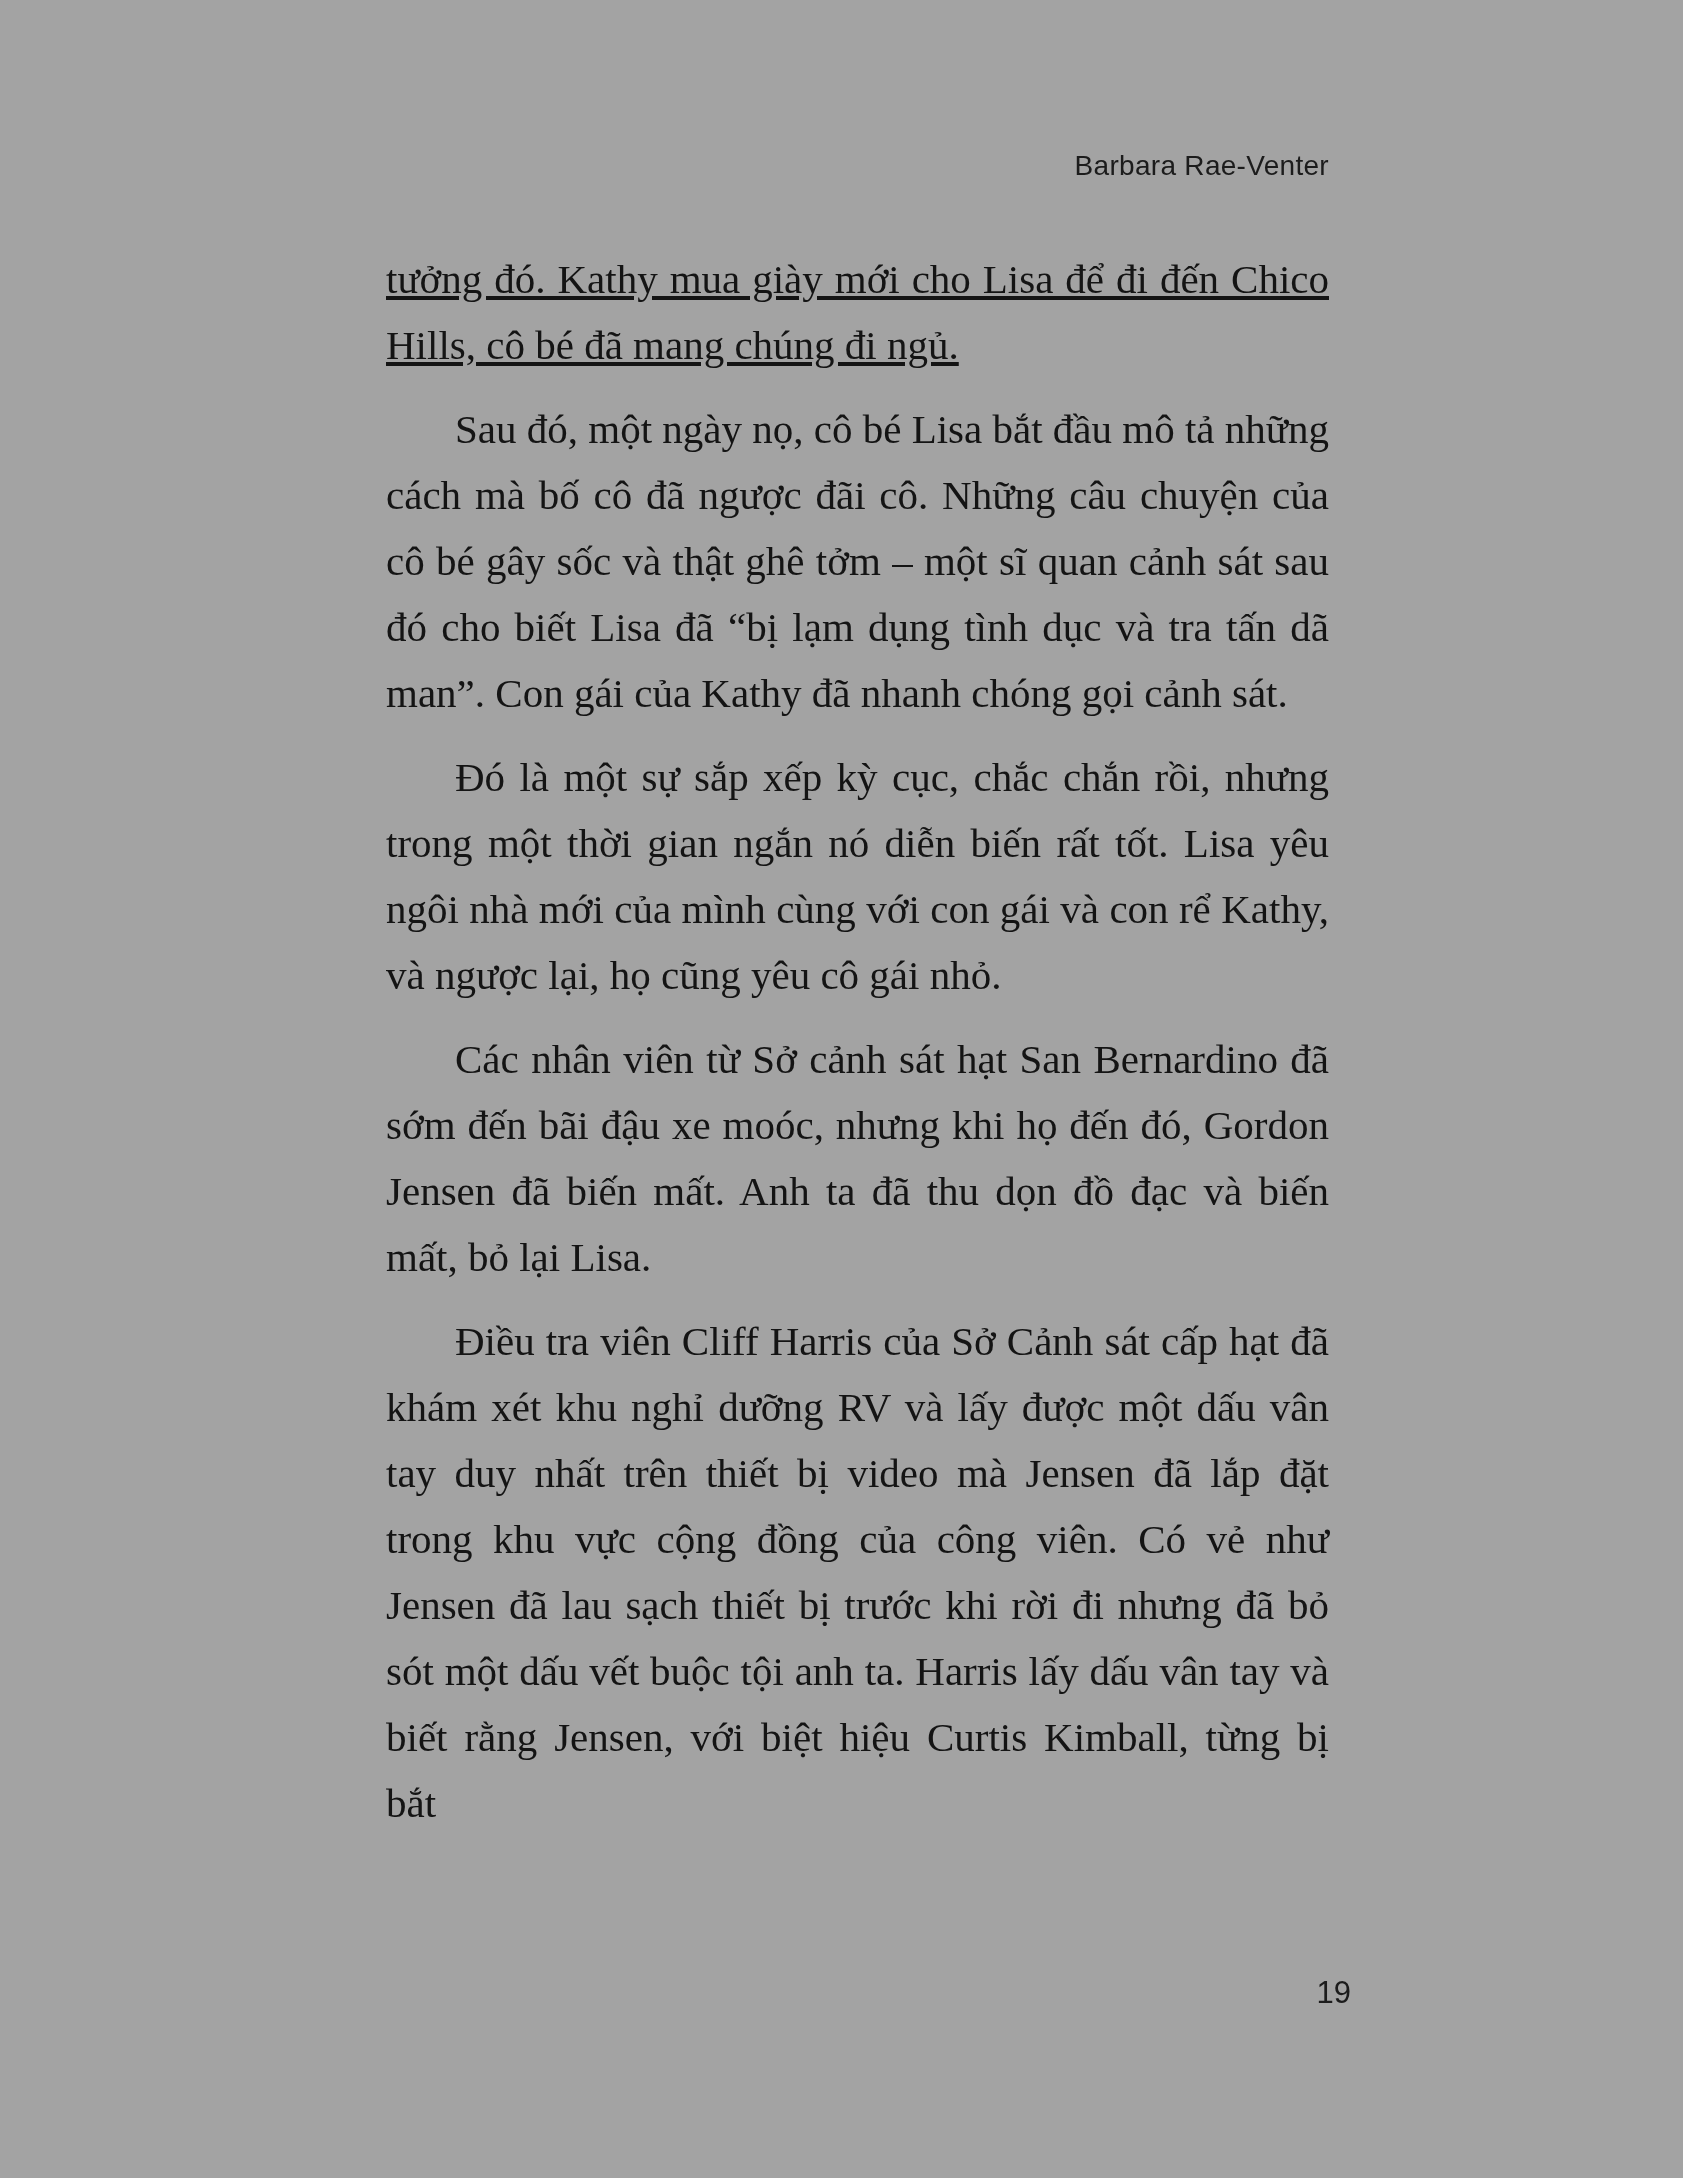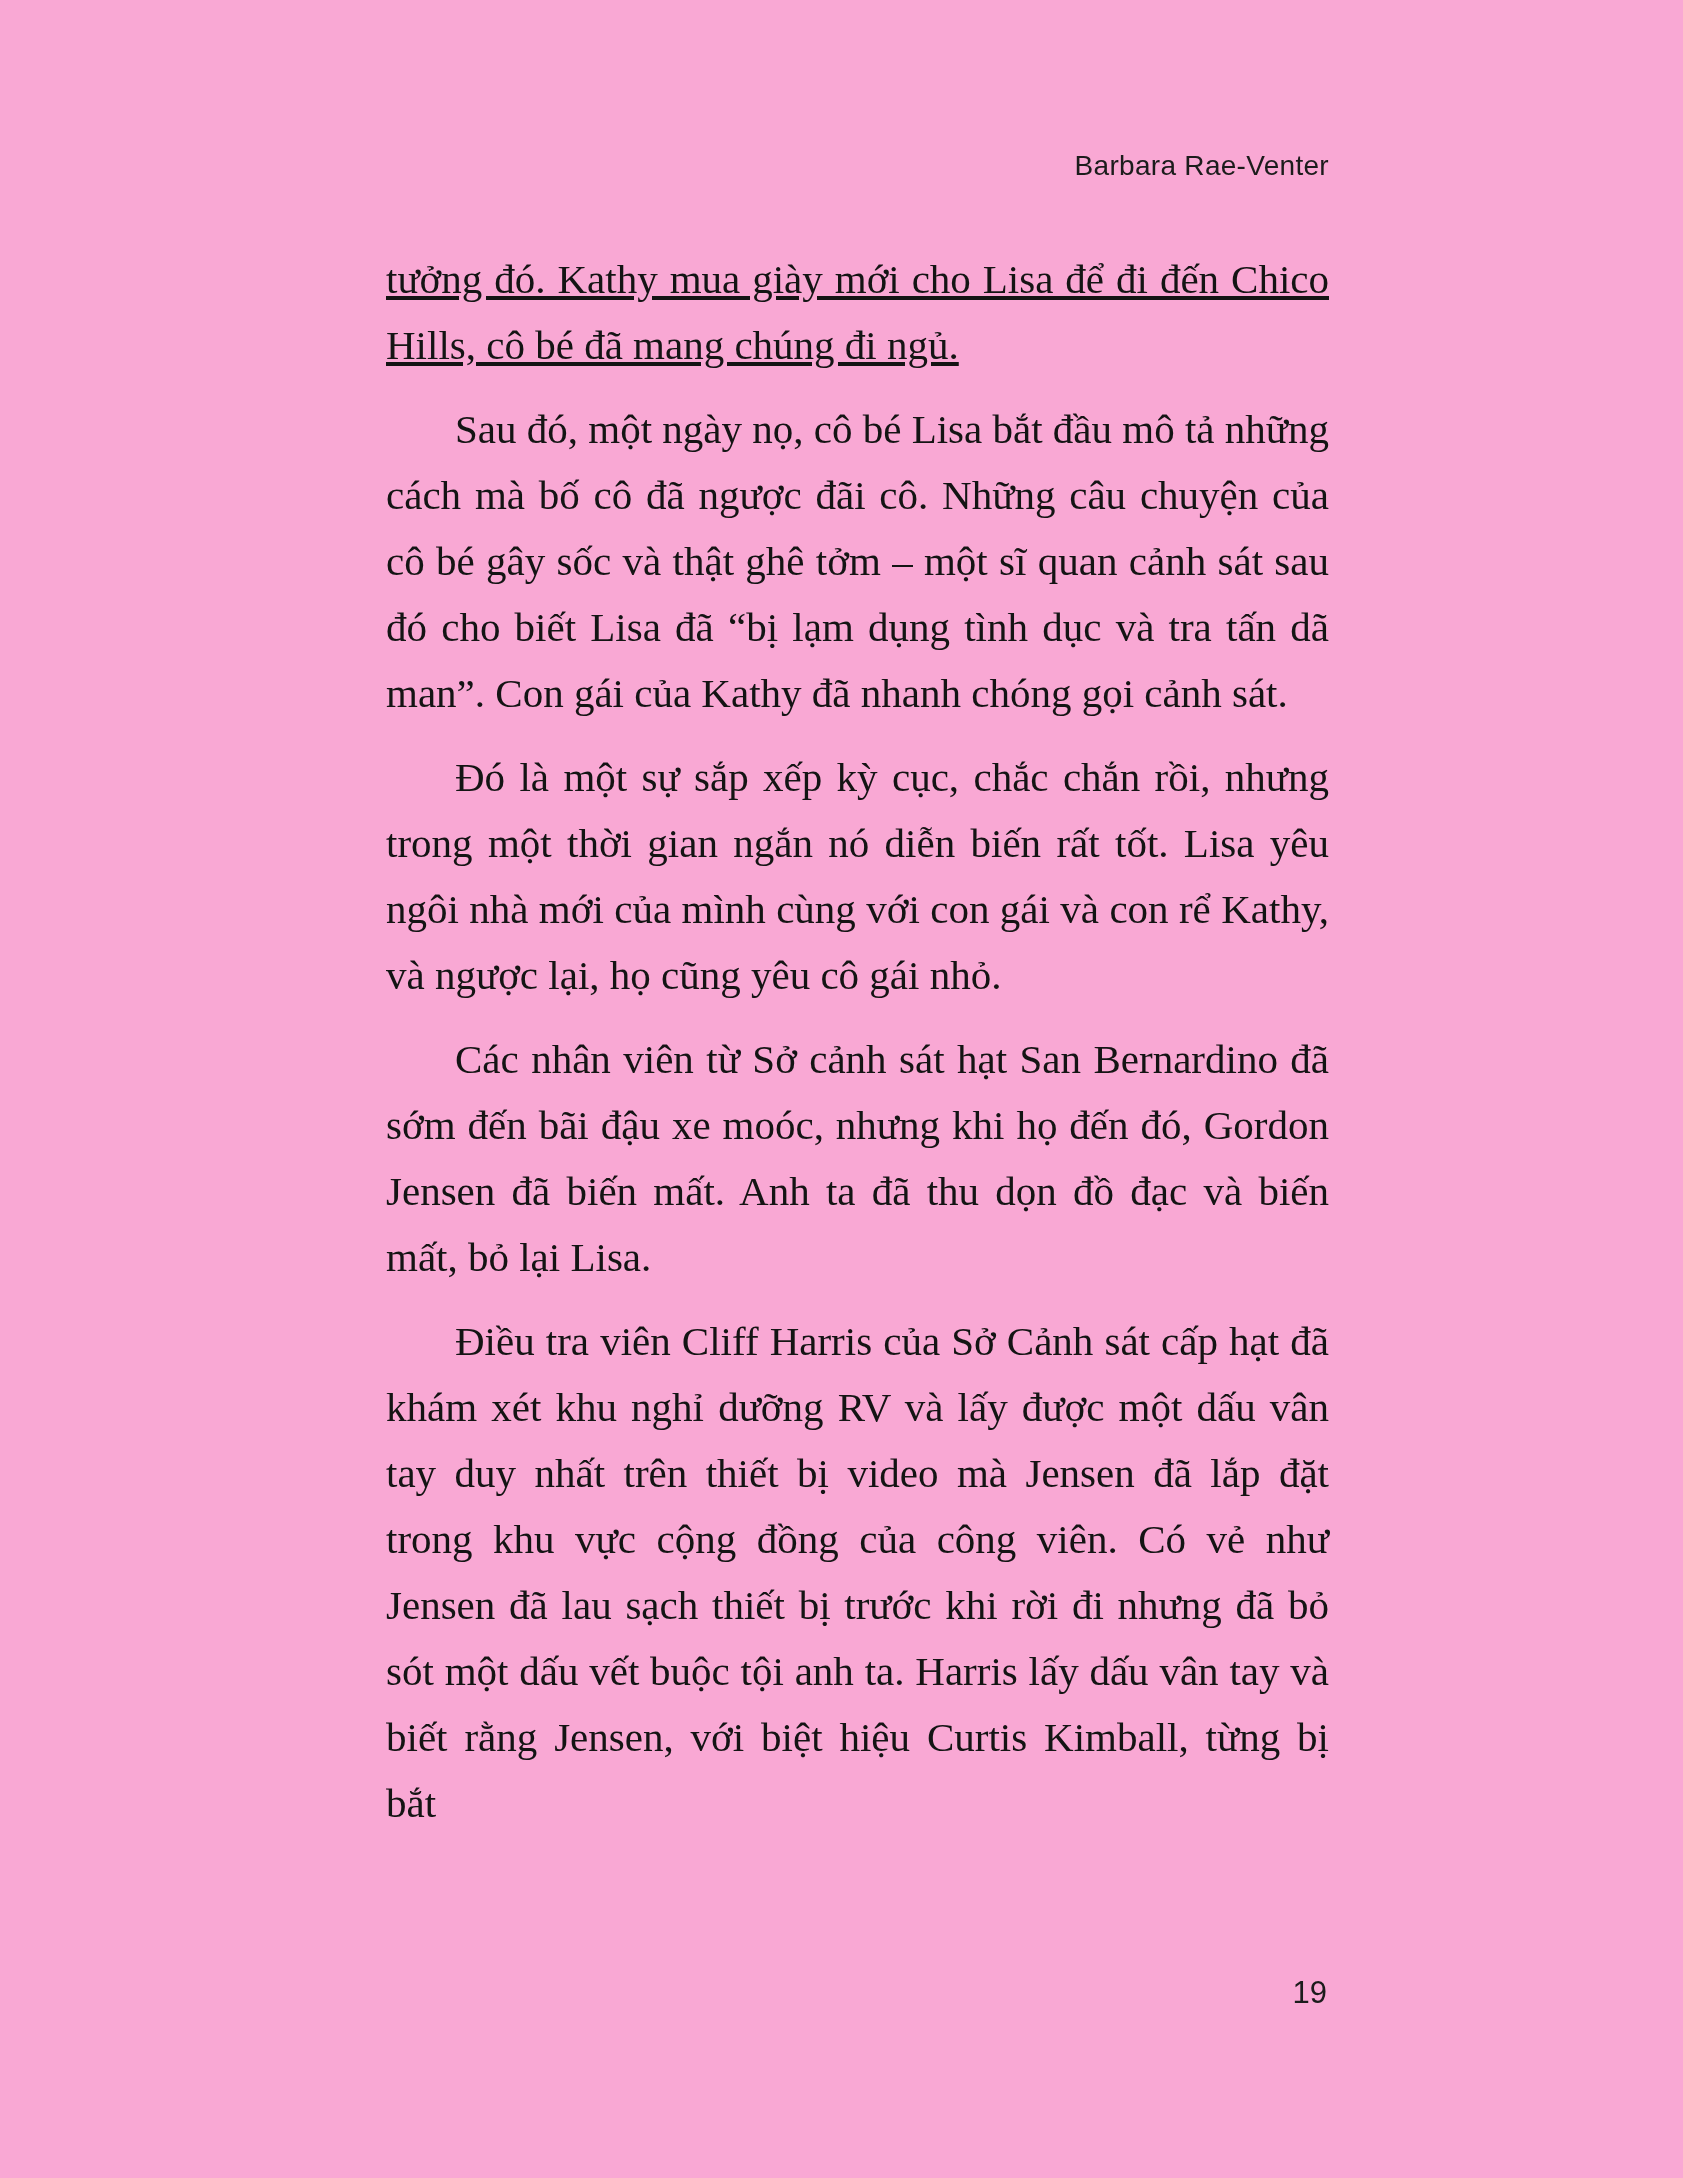--- a/index.html
+++ b/index.html
@@ -11,21 +11,21 @@
     width: 1683px;
     height: 2178px;
     position: relative;
     font-family: "Liberation Serif", serif;
     color: #161616;
   }
   .page {
     position: relative;
     width: 1683px;
     height: 2178px;
-    background: #f9a8d4;
+    background: #a3a3a3;
     overflow: hidden;
   }
   .text-block {
     position: absolute;
     left: 386px;
     top: 149px;
     width: 943px;
   }
   .running-header {
     font-family: "Liberation Sans", sans-serif;
@@ -46,21 +46,21 @@
     color: #141414;
     margin: 0 0 18px 0;
     text-indent: 69px;
   }
   .body-text p.para.first {
     text-indent: 0;
     text-decoration: underline;
   }
   .page-number {
     position: absolute;
-    left: 384px;
+    left: 408px;
     top: 1975px;
     width: 943px;
     text-align: right;
     font-family: "Liberation Sans", sans-serif;
     font-size: 31px;
     color: #1c1c1c;
   }
 </style>
 </head>
 <body>

